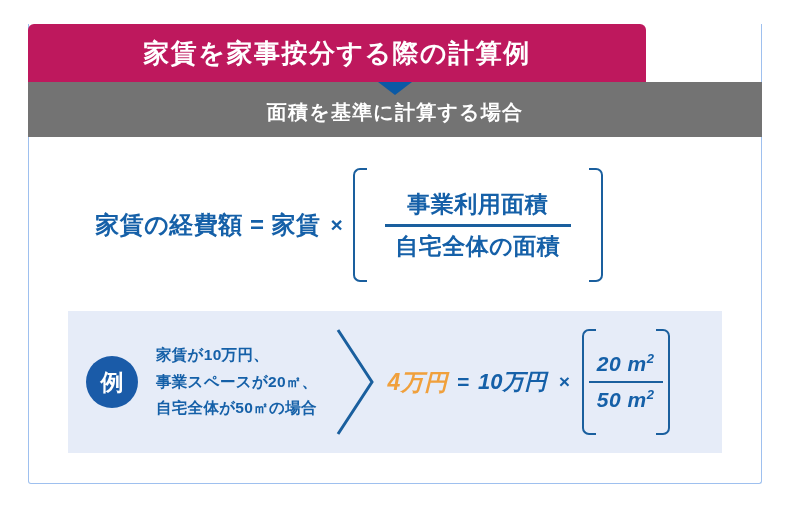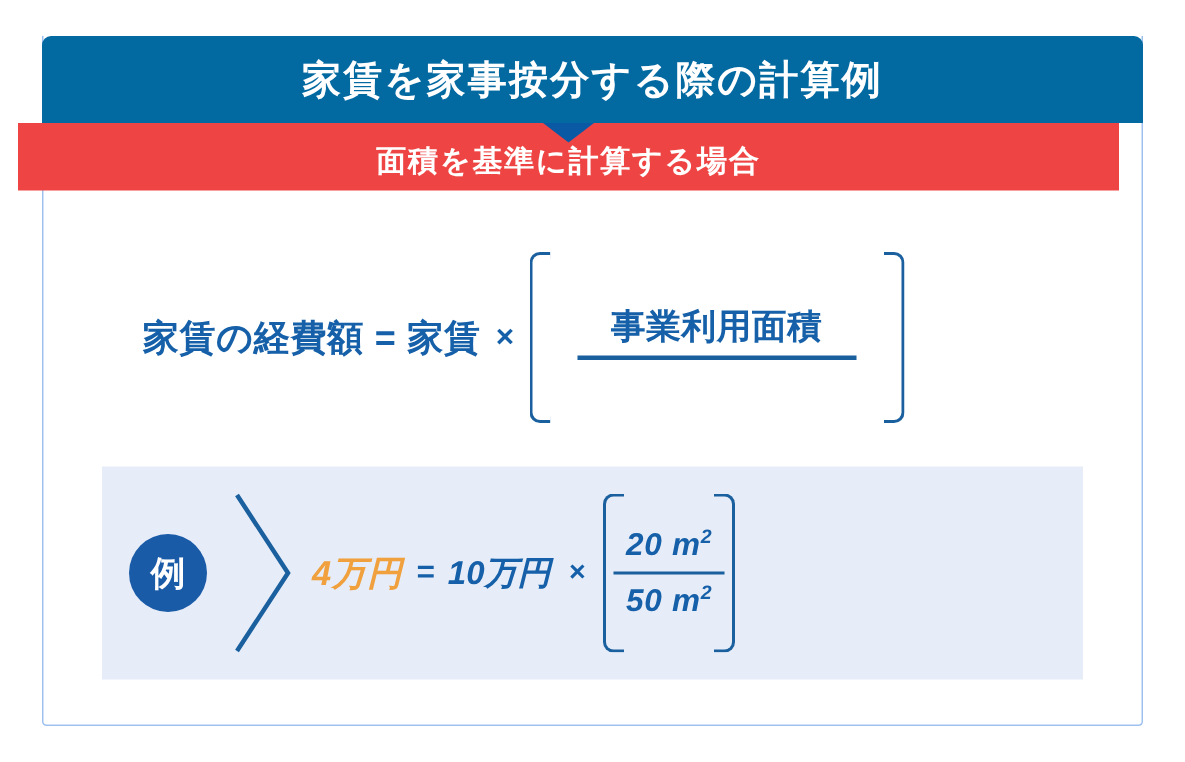--- a/index.html
+++ b/index.html
@@ -27,45 +27,45 @@
     border: 1px solid #9ec0ef;
     border-top: none;
     border-radius: 0 0 3px 3px;
   }
 
   
   .header {
     position: absolute;
     left: 28px;
     top: 24px;
-    width: 734px;
+    width: 618px;
     height: 58px;
     box-sizing: border-box;
-    background: #0369a1;
+    background: #be185d;
     border-radius: 6px 6px 0 0;
     display: flex;
     align-items: center;
     justify-content: center;
   }
   .header-title {
     color: #ffffff;
     font-size: 26px;
     font-weight: bold;
     letter-spacing: 1.5px;
     line-height: 1;
   }
 
   
   .subband {
     position: absolute;
-    left: 12px;
+    left: 28px;
     top: 82px;
     width: 734px;
-    height: 45px;
-    background: #ef4444;
+    height: 55px;
+    background: #737373;
     display: flex;
     align-items: center;
     justify-content: center;
   }
   .subband-notch {
     position: absolute;
     left: 50%;
     top: 0;
     transform: translateX(-50%);
     width: 0;
@@ -272,28 +272,34 @@
   <div class="subband-title">面積を基準に計算する場合</div>
 </div>
 
 <div class="formula-row">
   <div class="formula-lhs">家賃の経費額 = 家賃</div>
   <div class="formula-times">×</div>
   <div class="bracket bracket-main">
     <div class="frac">
       <div class="frac-num">事業利用面積</div>
       <div class="frac-bar"></div>
+      <div class="frac-den">自宅全体の面積</div>
     </div>
   </div>
 </div>
 
 <div class="example">
 
   <div class="example-badge">例</div>
 
+  <div class="example-lines">
+    <div class="example-line">家賃が10万円、</div>
+    <div class="example-line">事業スペースが20㎡、</div>
+    <div class="example-line">自宅全体が50㎡の場合</div>
+  </div>
 
   <svg class="chevron" viewBox="0 0 46 112">
     <polyline points="6,4 40,56 6,108" fill="none" stroke="#1a5f9e" stroke-width="3"></polyline>
   </svg>
 
   <div class="calc">
     <div class="calc-result">4万円</div>
     <div class="calc-eq">=</div>
     <div class="calc-base">10万円</div>
     <div class="calc-times">×</div>

